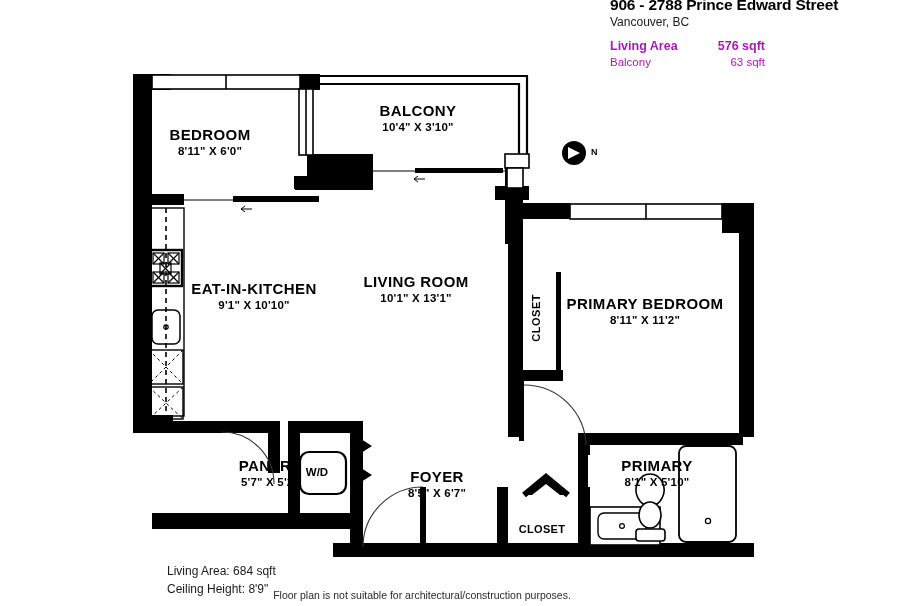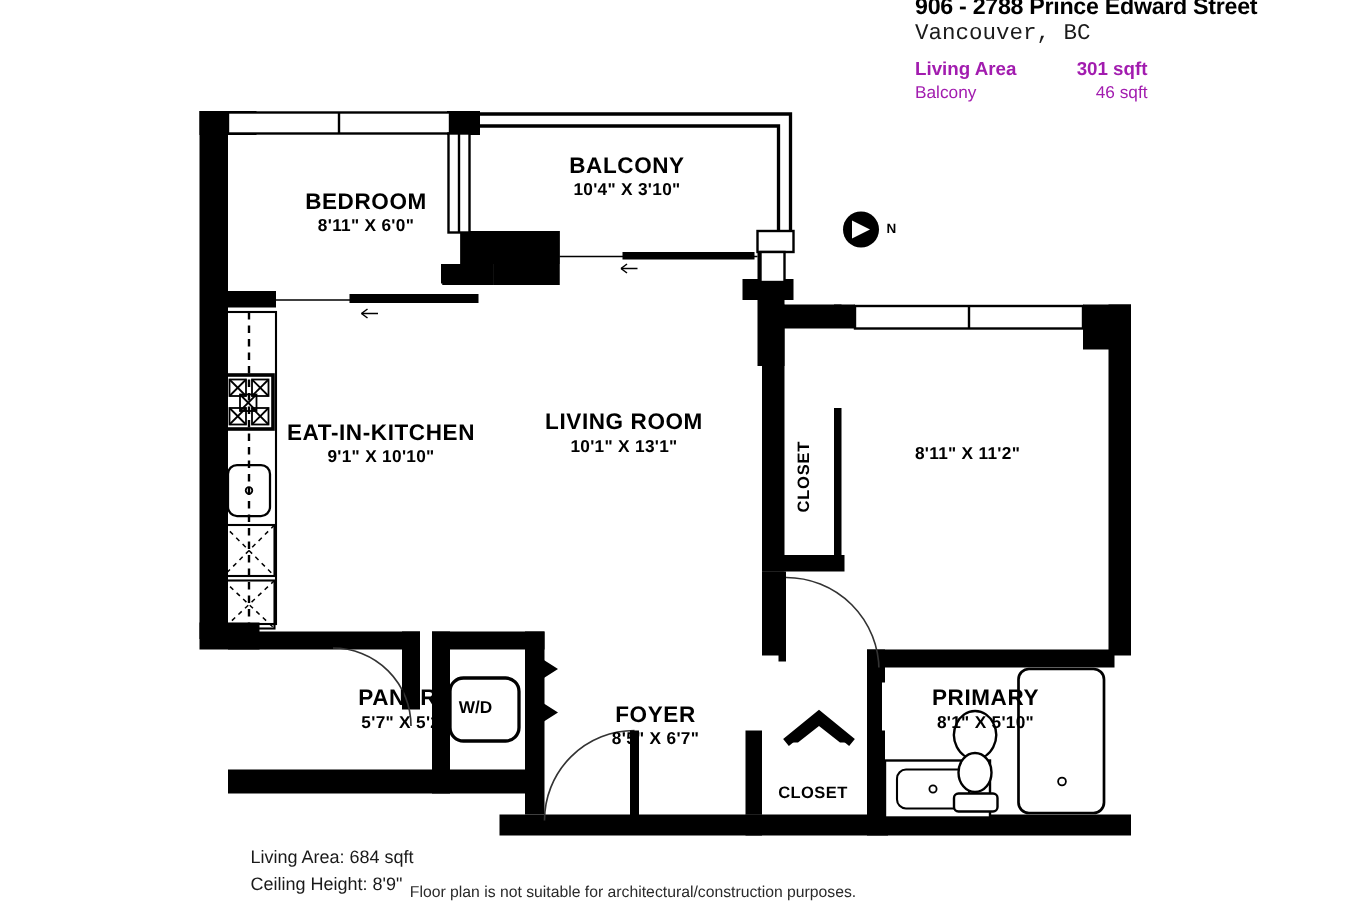--- a/index.html
+++ b/index.html
@@ -26,25 +26,24 @@
   }
   #property-title {
     font-size: 15.5px;
     font-weight: bold;
     letter-spacing: -0.2px;
     line-height: 17px;
     white-space: nowrap;
     color: #000;
   }
   #property-city {
-    font-size: 15px;
+    font-size: 12px;
     line-height: 15px;
     margin-top: 2px;
     color: #1a1a1a;
-    font-family: Liberation Mono, monospace;
   }
   #area-table {
     margin-top: 9px;
     width: 155px;
     border-collapse: collapse;
   }
   #area-table td {
     font-size: 11.5px;
     line-height: 15.5px;
     padding: 0;
@@ -175,25 +174,25 @@
 </head>
 <body>
 
 <div id="header-block">
   <div id="property-title">906 - 2788 Prince Edward Street</div>
   <div id="property-city">Vancouver, BC</div>
   <table id="area-table">
     <tbody>
         <tr class="primary">
       <td>Living Area</td>
-      <td class="val">301 sqft</td>
+      <td class="val">576 sqft</td>
     </tr>
     <tr>
       <td>Balcony</td>
-      <td class="val">46 sqft</td>
+      <td class="val">63 sqft</td>
     </tr>
   </tbody>
     </table>
 </div>
 
 <div id="compass">
   <div id="compass-disc"></div>
   <div id="compass-needle"></div>
   <div id="compass-label">N</div>
 </div>
@@ -397,41 +396,42 @@
     <line x1="241" y1="209" x2="252" y2="209" stroke-width="1"></line>
     <line x1="241" y1="209" x2="245" y2="206" stroke-width="1"></line>
     <line x1="241" y1="209" x2="245" y2="212" stroke-width="1"></line>
     <line x1="414" y1="179" x2="425" y2="179" stroke-width="1"></line>
     <line x1="414" y1="179" x2="418" y2="176" stroke-width="1"></line>
     <line x1="414" y1="179" x2="418" y2="182" stroke-width="1"></line>
   </g>
 
 </svg>
 
-<div class="room-label" style="left:244px; top:126px;">
+<div class="room-label" style="left:210px; top:126px;">
   <span class="rname">BEDROOM</span>
   <span class="rdim">8'11" X 6'0"</span>
 </div>
 
 <div class="room-label" style="left:418px; top:102px;">
   <span class="rname">BALCONY</span>
   <span class="rdim">10'4" X 3'10"</span>
 </div>
 
 <div class="room-label" style="left:254px; top:280px;">
   <span class="rname">EAT-IN-KITCHEN</span>
   <span class="rdim">9'1" X 10'10"</span>
 </div>
 
 <div class="room-label" style="left:416px; top:273px;">
   <span class="rname">LIVING ROOM</span>
   <span class="rdim">10'1" X 13'1"</span>
 </div>
 
 <div class="room-label" style="left:645px; top:295px;">
+  <span class="rname">PRIMARY BEDROOM</span>
   <span class="rdim">8'11" X 11'2"</span>
 </div>
 
 <div class="room-label" style="left:231px; top:457px;margin-left:39px;">
   <span class="rname">PANTRY</span>
   <span class="rdim">5'7" X 5'2"</span>
 </div>
 
 <div class="room-label" style="left:437px; top:468px;">
   <span class="rname">FOYER</span>

